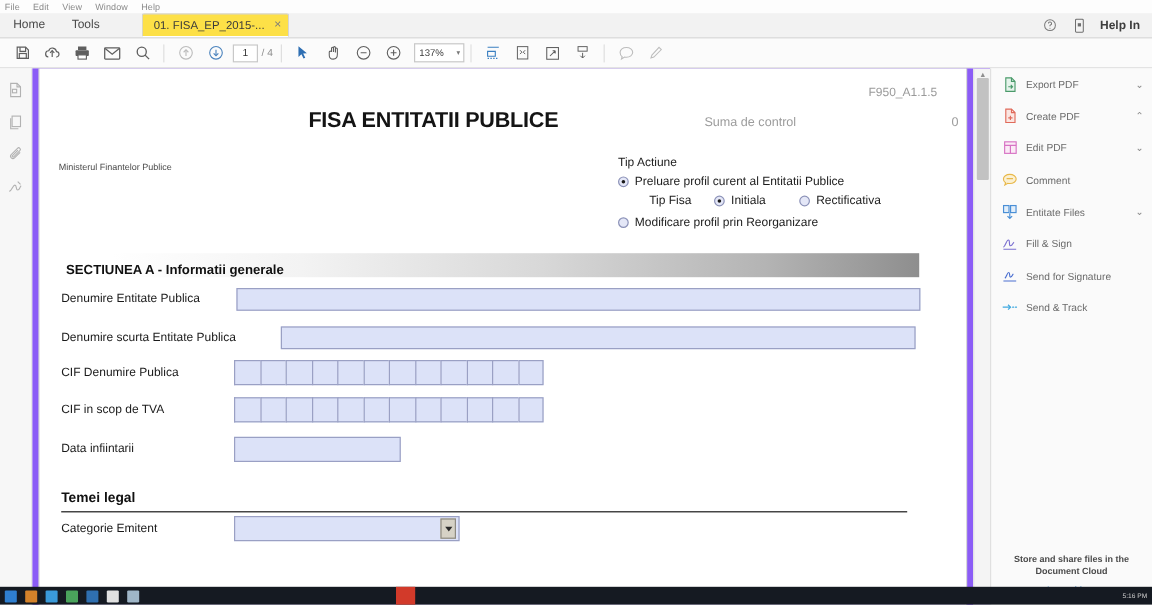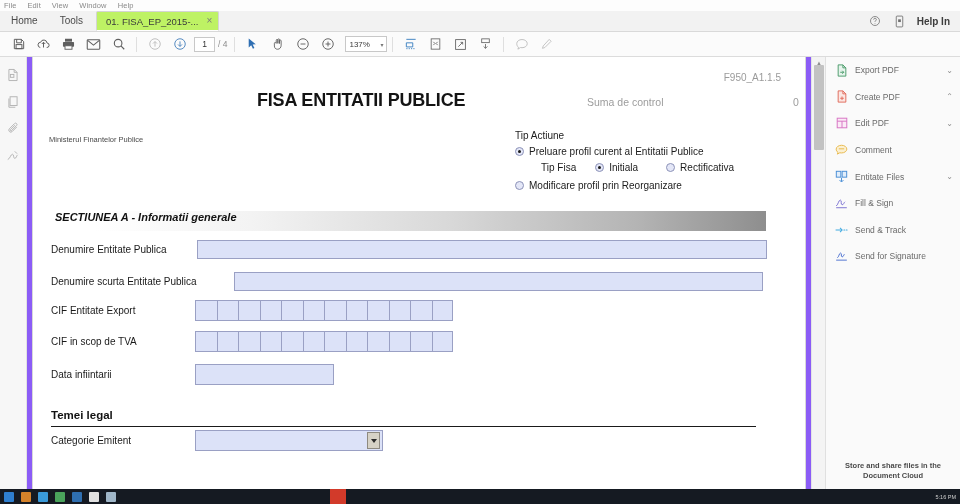--- a/index.html
+++ b/index.html
@@ -23,23 +23,23 @@
   
   .tabstrip {
     height:21px; background:#f2f2f2; display:flex; align-items:flex-end;
     border-bottom:1px solid #d9d9d9; position:relative;
   }
   .tab-home, .tab-tools {
     font-size:10px; color:#4a4a4a; padding:0 11px; line-height:20px; height:20px;
     cursor:default;
   }
   .doc-tab {
-    background:#bef264; border:1px solid #d4d4d4; border-bottom:1px solid #fff;
+    background:#fde047; border:1px solid #d4d4d4; border-bottom:1px solid #fff;
     height:20px; display:flex; align-items:center; padding:0 6px 0 9px;
-    font-size:9.5px; color:#3b3b3b; margin-left:2px; border-radius:2px 2px 0 0;
+    font-size:9.5px; color:#3b3b3b; margin-left:24px; border-radius:2px 2px 0 0;
     max-width:185px;
   }
   .doc-tab .tab-title { white-space:nowrap; overflow:hidden; text-overflow:ellipsis; }
   .doc-tab .tab-close { margin-left:8px; font-size:10px; color:#7b7b7b; line-height:1; }
   .tabstrip-right {
     position:absolute; right:0; top:0; height:20px; display:flex; align-items:center;
     gap:11px; padding-right:10px;
   }
   .signin { font-size:10px; color:#3d3d3d; font-weight:bold; }
   .hdr-ico { width:13px; height:13px; color:#6f6f6f; display:flex; align-items:center; justify-content:center; }
@@ -129,21 +129,21 @@
   }
   .radio-lbl { font-size:10px; color:#1c1c1c; white-space:nowrap; }
   .tipfisa-row { display:flex; align-items:center; gap:5px; margin-top:5px; padding-left:26px; }
   .tipfisa-lbl { font-size:10px; color:#1c1c1c; margin-right:14px; }
   .gap22 { width:18px; }
 
   
   .sec-head {
     position:absolute; left:18px; top:154px; width:715px; height:20px;
     background:linear-gradient(to right,#ffffff 0%,#ffffff 6%,#f3f3f3 28%,#d8d8d8 56%,#b4b4b4 82%,#8e8e8e 100%);
-    display:flex; align-items:flex-start; padding-left:4px;font-style:italic;
+    display:flex; align-items:flex-end; padding-left:4px;
   }
   .sec-head span { font-size:11px; font-weight:bold; color:#111; }
 
   .sub-head {
     position:absolute; left:18px; top:348px; width:705px;
     border-bottom:1.5px solid #1a1a1a; padding-bottom:3px;
   }
   .sub-head span { font-size:11.5px; font-weight:bold; color:#111; }
 
   
@@ -428,21 +428,21 @@
             <span class="flabel" style="width:146px">Denumire Entitate Publica</span>
             <span class="ftext" style="width:570px"></span>
           </div>
 
           <div class="frow" style="left:18px; top:215px;">
             <span class="flabel" style="width:183px">Denumire scurta Entitate Publica</span>
             <span class="ftext" style="width:529px"></span>
           </div>
 
           <div class="frow" style="left:18px; top:243px;">
-            <span class="flabel" style="width:144px">CIF Entitate Export</span>
+            <span class="flabel" style="width:144px">CIF Denumire Publica</span>
             <span class="cifgrid">
               <span class="cifcell"></span>
                 <span class="cifcell"></span>
                 <span class="cifcell"></span>
                 <span class="cifcell"></span>
                 <span class="cifcell"></span>
                 <span class="cifcell"></span>
                 <span class="cifcell"></span>
                 <span class="cifcell"></span>
                 <span class="cifcell"></span>
@@ -565,38 +565,38 @@
             <path d="M2 15c3-1 4-10 7-10s0 8 3 8 3-4 5-5"></path>
               <path d="M2 18h18"></path>
           </svg>
         </span>
         <span class="rp-lbl">Fill &amp; Sign</span>
         <span class="rp-chev"></span>
       </div>
 
       <div class="rp-item">
         <span class="rp-ico">
+          <svg width="13" height="12" viewBox="0 0 22 20" fill="none" stroke="#4a6fd0" stroke-width="1.6">
+            <path d="M4 13c2.5-1 3-8 5.5-8s0 6.5 2.5 6.5 2.5-3.5 4-4.5"></path>
+              <path d="M2 17h18"></path>
+          </svg>
+        </span>
+        <span class="rp-lbl">Send for Signature</span>
+        <span class="rp-chev"></span>
+      </div>
+
+      <div class="rp-item">
+        <span class="rp-ico">
           <svg width="13" height="10" viewBox="0 0 22 14" fill="none" stroke="#3fa9e0" stroke-width="1.7">
             <path d="M1 7h11"></path>
               <path d="M8.5 3.5L12 7l-3.5 3.5"></path>
               <path d="M15 7h1.5M19 7h1.5" stroke-linecap="round"></path>
           </svg>
         </span>
         <span class="rp-lbl">Send &amp; Track</span>
-        <span class="rp-chev"></span>
-      </div>
-
-      <div class="rp-item">
-        <span class="rp-ico">
-          <svg width="13" height="12" viewBox="0 0 22 20" fill="none" stroke="#4a6fd0" stroke-width="1.6">
-            <path d="M4 13c2.5-1 3-8 5.5-8s0 6.5 2.5 6.5 2.5-3.5 4-4.5"></path>
-              <path d="M2 17h18"></path>
-          </svg>
-        </span>
-        <span class="rp-lbl">Send for Signature</span>
         <span class="rp-chev"></span>
       </div>
 
       <div class="rp-footer">
         <div class="f1">Store and share files in the</div>
         <div class="f1">Document Cloud</div>
         <a class="f2">Learn More</a>
       </div>
     </div>
   </div>

